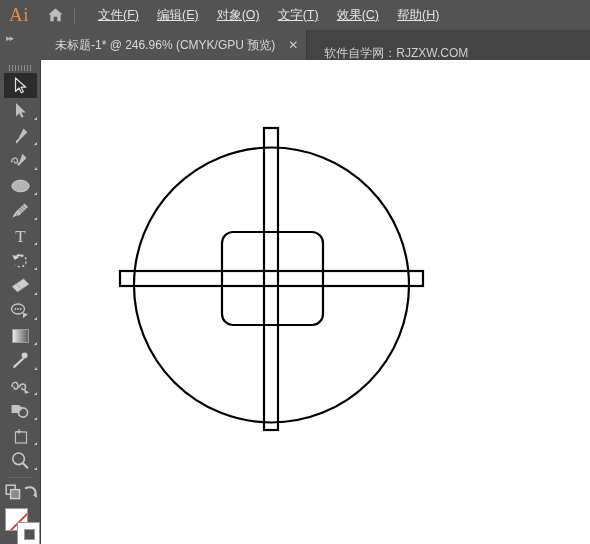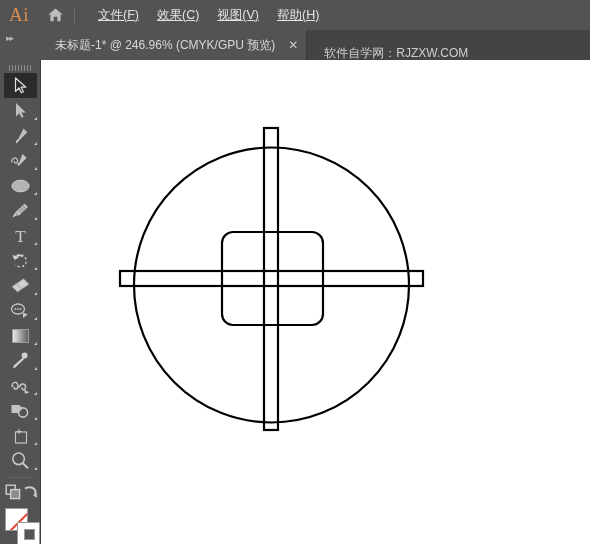--- a/index.html
+++ b/index.html
@@ -189,22 +189,24 @@
   <div class="menubar">
     <div class="ai-logo">Ai</div>
     <div class="home-btn">
       <svg width="17" height="16" viewBox="0 0 17 16" aria-hidden="true">
         <path d="M8.5 1.6 L15.6 7.6 L13.6 7.6 L13.6 14.2 L10.3 14.2 L10.3 9.8 L6.7 9.8 L6.7 14.2 L3.4 14.2 L3.4 7.6 L1.4 7.6 Z" fill="#bdbdbd"></path>
       </svg>
     </div>
     <div class="sep-vert"></div>
     <div class="menu-items">
       <div class="menu-item">文件(F)</div>
+      <div class="menu-item">编辑(E)</div>
+      <div class="menu-item">对象(O)</div>
+      <div class="menu-item">文字(T)</div>
       <div class="menu-item">效果(C)</div>
-      <div class="menu-item">视图(V)</div>
       <div class="menu-item">帮助(H)</div>
     </div>
   </div>
 
   <div class="tabbar">
     <div class="panel-collapse">
       <span class="arrows">▸▸</span>
     </div>
     <div class="doc-tab">
       <span class="tab-title">未标题-1* @ 246.96% (CMYK/GPU 预览)</span>

